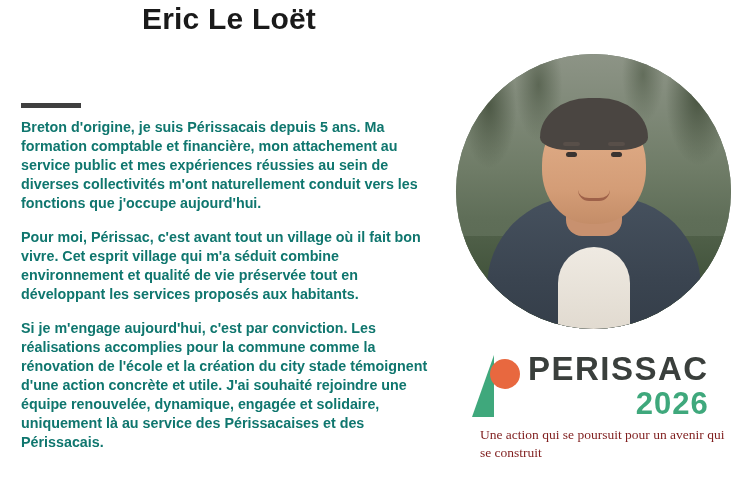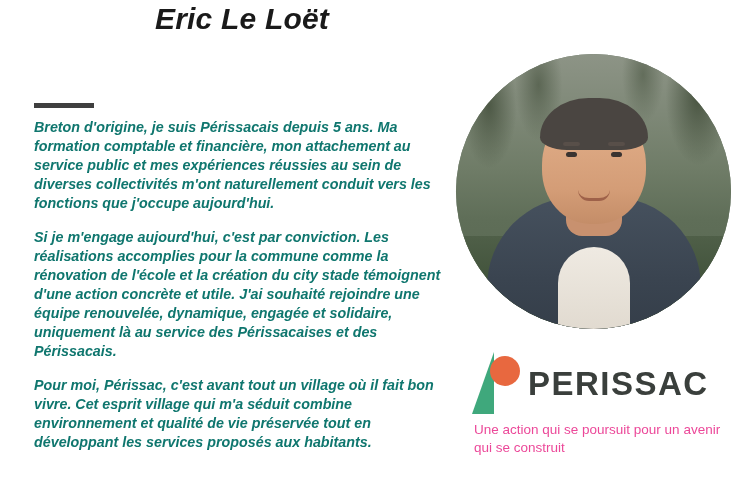--- a/index.html
+++ b/index.html
@@ -16,25 +16,24 @@
   .page {
     position: relative;
     width: 739px;
     height: 498px;
     background: #ffffff;
   }
 
   
   .left-col {
     position: absolute;
-    left: 16px;
+    left: 3px;
     top: 0;
     width: 452px;
     height: 406px;
-    font-style: italic;
   }
 
   .name-title {
     position: absolute;
     left: 0;
     top: 2px;
     width: 452px;
     text-align: center;
     font-size: 30px;
     font-weight: bold;
@@ -249,42 +248,43 @@
   }
   .logo-year {
     margin-top: 3px;
     font-size: 31px;
     font-weight: bold;
     letter-spacing: 1px;
     color: #3fa87c;
   }
   .logo-tagline {
     margin-top: 7px;
-    margin-left: 2px;
-    color: #ec4899;
+    margin-left: 8px;
+    color: #7f1d1d;
     font-size: 13.5px;
     line-height: 1.3;
+    font-family: Liberation Serif, serif;
   }
 </style>
 </head>
 <body>
 
 <div class="page">
 
   <div class="left-col">
 
     <div class="name-title">Eric Le Loët</div>
 
 
     <div class="rule"></div>
 
     <div class="body-copy">
       <p>Breton d'origine, je suis Périssacais depuis 5 ans. Ma formation comptable et financière, mon attachement au service public et mes expériences réussies au sein de diverses collectivités m'ont naturellement conduit vers les fonctions que j'occupe aujourd'hui.</p>
+      <p>Pour moi, Périssac, c'est avant tout un village où il fait bon vivre. Cet esprit village qui m'a séduit combine environnement et qualité de vie préservée tout en développant les services proposés aux habitants.</p>
       <p>Si je m'engage aujourd'hui, c'est par conviction. Les réalisations accomplies pour la commune comme la rénovation de l'école et la création du city stade témoignent d'une action concrète et utile. J'ai souhaité rejoindre une équipe renouvelée, dynamique, engagée et solidaire, uniquement là au service des Périssacaises et des Périssacais.</p>
-      <p>Pour moi, Périssac, c'est avant tout un village où il fait bon vivre. Cet esprit village qui m'a séduit combine environnement et qualité de vie préservée tout en développant les services proposés aux habitants.</p>
     </div>
   </div>
 
   <div class="right-col">
 
     <div class="portrait">
       <div class="ph-sky"></div>
       <div class="ph-trees"></div>
       <div class="ph-ground"></div>
       <div class="ph-body"></div>
@@ -300,19 +300,20 @@
     </div>
 
     <div class="logo-block">
       <div class="logo-row">
         <div class="logo-mark">
           <div class="tri"></div>
           <div class="dot"></div>
         </div>
         <div class="logo-words">
           <div class="logo-name">PERISSAC</div>
+          <div class="logo-year">2026</div>
         </div>
       </div>
       <div class="logo-tagline">Une action qui se poursuit pour un avenir qui se construit</div>
     </div>
 
   </div>
 </div>
 
 </body></html>

